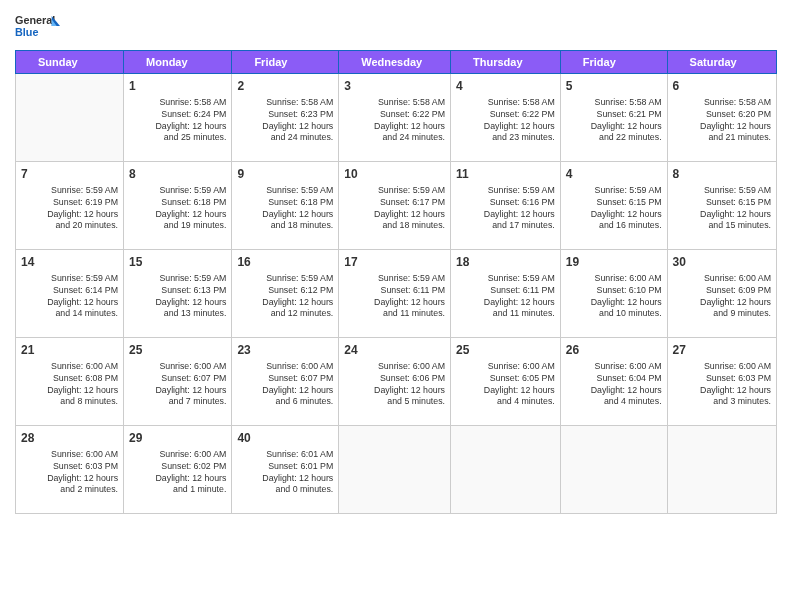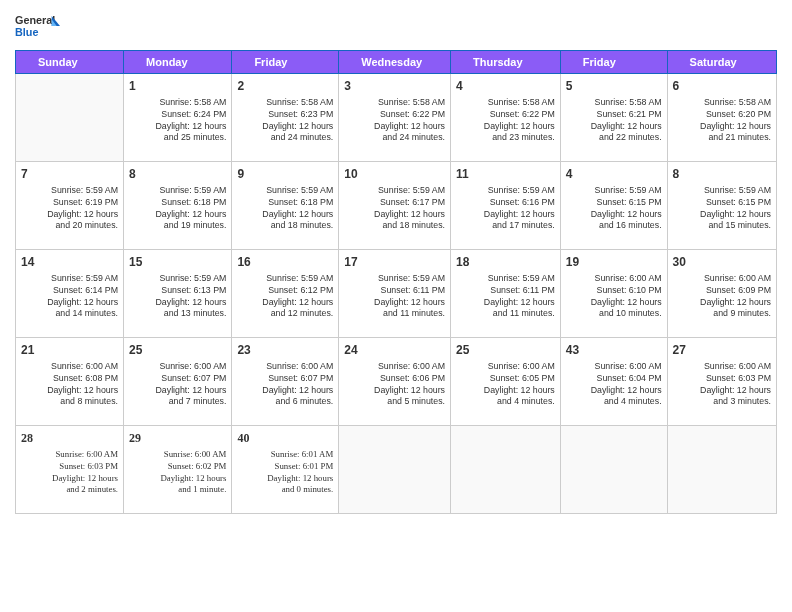--- a/index.html
+++ b/index.html
@@ -75,21 +75,20 @@
       margin-bottom: 2px;
     }
     .day-info {
       font-size: 8.8px;
       color: #333;
       line-height: 1.35;
       text-align: right;
     }
     .last-row td {
       border-bottom: 1px solid #ccc;
-      font-family: Liberation Serif, serif;
     }
   </style>
 </head>
 <body>
 
 <div class="page">
   <div class="header">
     <div class="logo">
       <svg class="logo-icon" viewBox="0 0 60 32" style="width: 50px; height: 32px;">
           <text x="0" y="14" font-size="13" font-weight="bold" fill="#333">General</text>
@@ -219,21 +218,21 @@
           </td>
           <td>
             <span class="day-num">24</span>
             <div class="day-info">Sunrise: 6:00 AM<br>Sunset: 6:06 PM<br>Daylight: 12 hours<br>and 5 minutes.</div>
           </td>
           <td>
             <span class="day-num">25</span>
             <div class="day-info">Sunrise: 6:00 AM<br>Sunset: 6:05 PM<br>Daylight: 12 hours<br>and 4 minutes.</div>
           </td>
           <td>
-            <span class="day-num">43</span>
+            <span class="day-num">26</span>
             <div class="day-info">Sunrise: 6:00 AM<br>Sunset: 6:04 PM<br>Daylight: 12 hours<br>and 4 minutes.</div>
           </td>
           <td>
             <span class="day-num">27</span>
             <div class="day-info">Sunrise: 6:00 AM<br>Sunset: 6:03 PM<br>Daylight: 12 hours<br>and 3 minutes.</div>
           </td>
         </tr>
         <tr class="last-row">
           <td>
             <span class="day-num">28</span>

